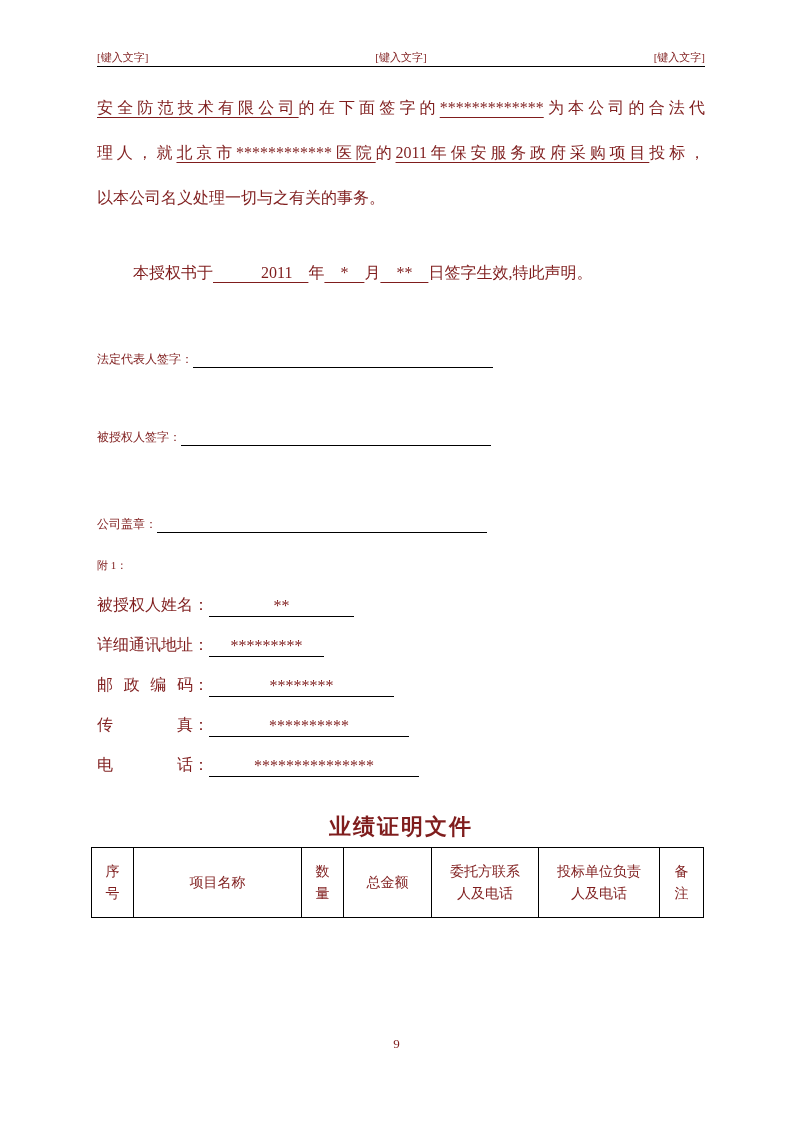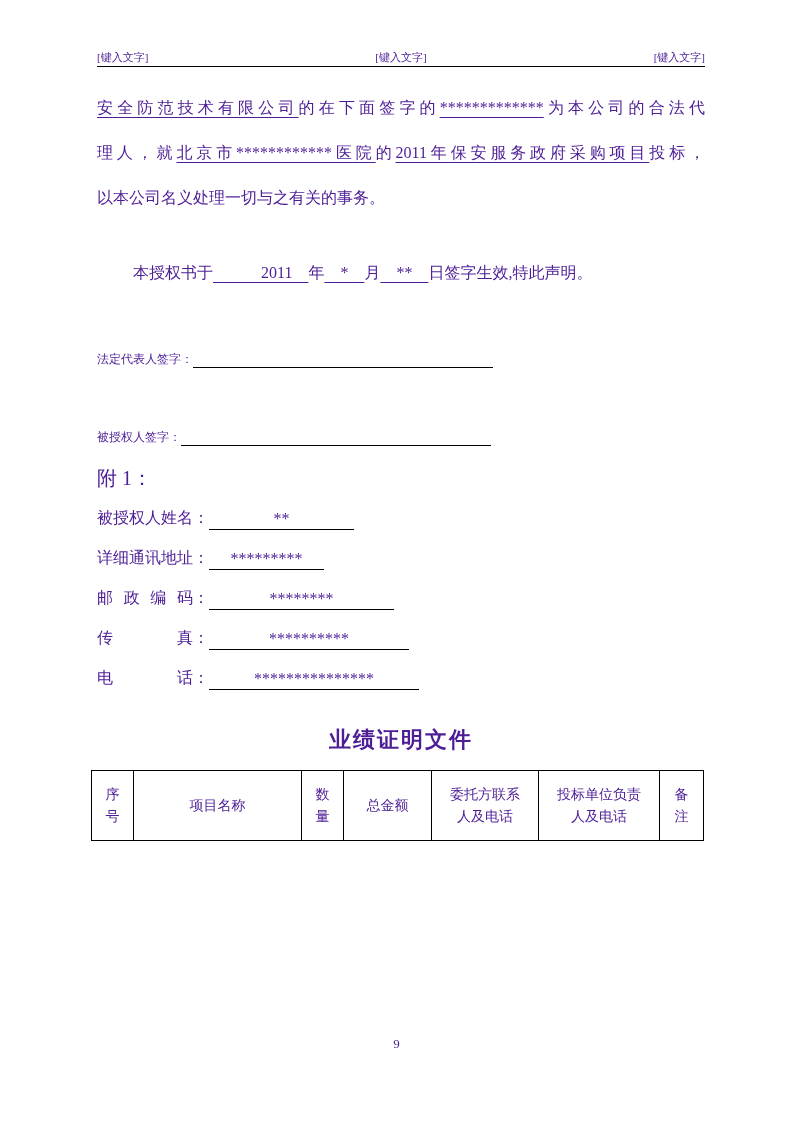--- a/index.html
+++ b/index.html
@@ -4,21 +4,21 @@
 <style>
   * { box-sizing: border-box; }
   html, body { margin: 0; padding: 0; background: #888; }
   .page {
     position: relative;
     width: 793px;
     height: 1122px;
     margin: 0 auto;
     background: #ffffff;
     font-family: "Liberation Serif", "DejaVu Serif", serif;
-    color: #4c1d95;
+    color: #7f1d1d;
     overflow: hidden;
   }
   .content {
     position: absolute;
     left: 97px;
     top: 50px;
     width: 608px;
   }
   
   .hdr {
@@ -52,21 +52,21 @@
   .sigrow { font-size: 12px; line-height: 24px; }
   .sig1 { margin-top: 52px; }
   .sig2 { margin-top: 54px; }
   .sig3 { margin-top: 63px; }
   .blankline {
     display: inline-block;
     border-bottom: 1px solid #000;
     height: 18px;
     margin-bottom: -5px;
   }
-  .attach { margin-top: 17px; font-size: 20px; line-height: 24px; }
+  .attach { margin-top: 17px; font-size: 11px; line-height: 24px; }
   
   .inforow { margin-top: 16px; font-size: 16px; line-height: 24px; white-space: nowrap; }
   .flabel {
     display: inline-block;
     width: 96px;
     text-align: justify;
     text-align-last: justify;
   }
   .colon { display: inline-block; }
   .ublank {
@@ -83,21 +83,20 @@
     font-size: 22px;
     font-weight: bold;
     text-align: center;
     letter-spacing: 2px;
     line-height: 40px;
   }
   .perf-table {
     border-collapse: collapse;
     table-layout: fixed;
     width: 612px;
-    margin-top: 10px;
     margin-left: -6px;
     font-family: Liberation Serif, serif;
   }
   .perf-table td {
     border: 1px solid #000;
     height: 70px;
     text-align: center;
     vertical-align: middle;
     font-size: 14px;
     line-height: 22px;
@@ -138,20 +137,23 @@
     </div>
 
     <div class="declare"><span>本授权书于</span><span class="u">　　　2011　</span><span>年</span><span class="u">　*　</span><span>月</span><span class="u">　**　</span><span>日签字生效,特此声明。</span></div>
 
     <div class="sigrow sig1">
       <span>法定代表人签字：</span><span class="blankline" style="width:300px"></span>
     </div>
     <div class="sigrow sig2">
       <span>被授权人签字：</span><span class="blankline" style="width:310px"></span>
     </div>
+    <div class="sigrow sig3">
+      <span>公司盖章：</span><span class="blankline" style="width:330px"></span>
+    </div>
 
     <div class="attach">附 1：</div>
 
     <div class="inforow">
       <span class="flabel">被授权人姓名</span><span class="colon">：</span><span class="ublank" style="width:145px">**</span>
     </div>
     <div class="inforow">
       <span class="flabel">详细通讯地址</span><span class="colon">：</span><span class="ublank" style="width:115px">*********</span>
     </div>
     <div class="inforow">

